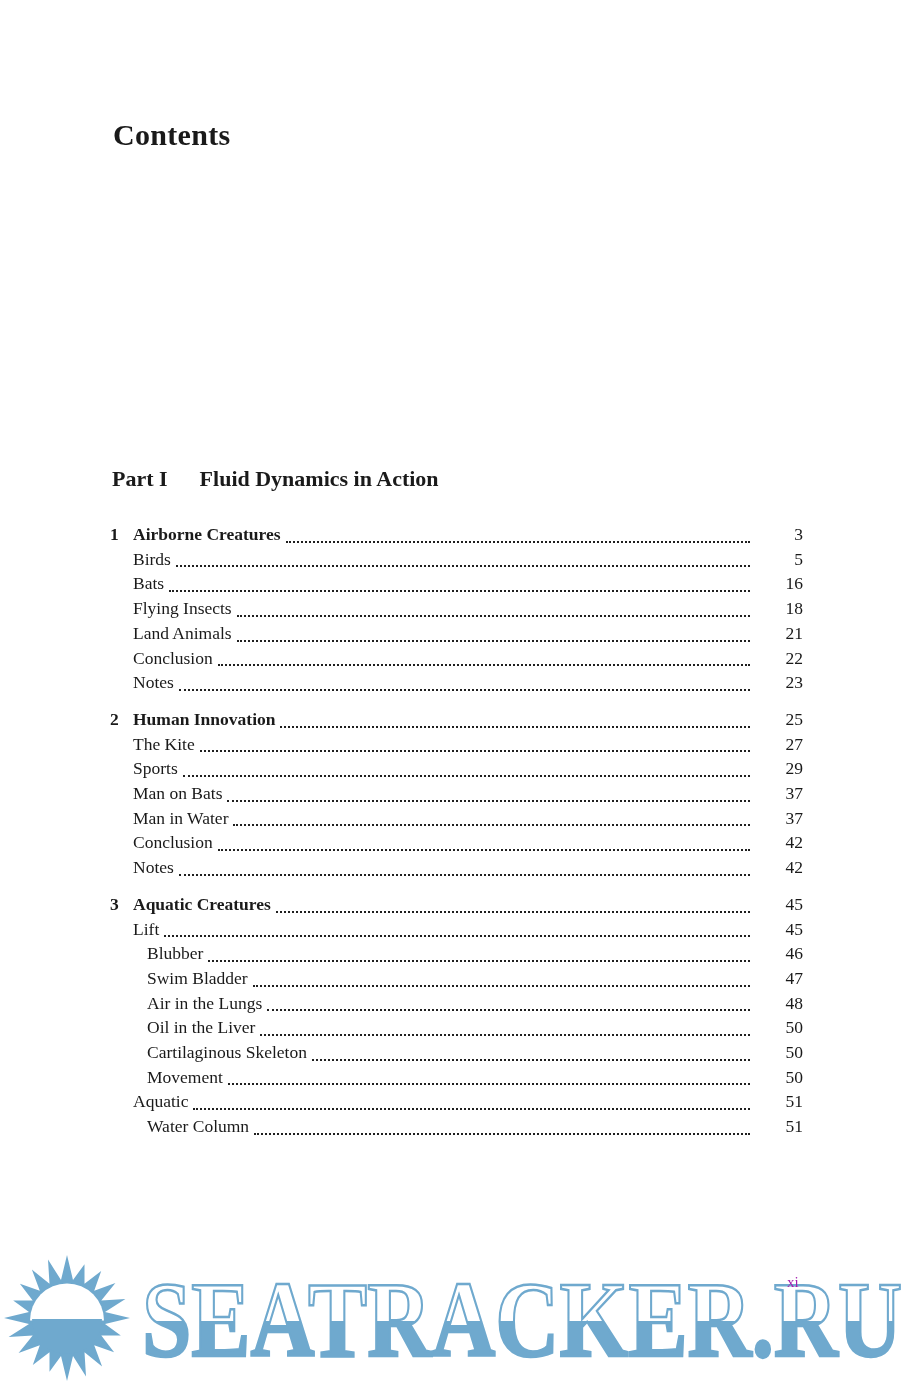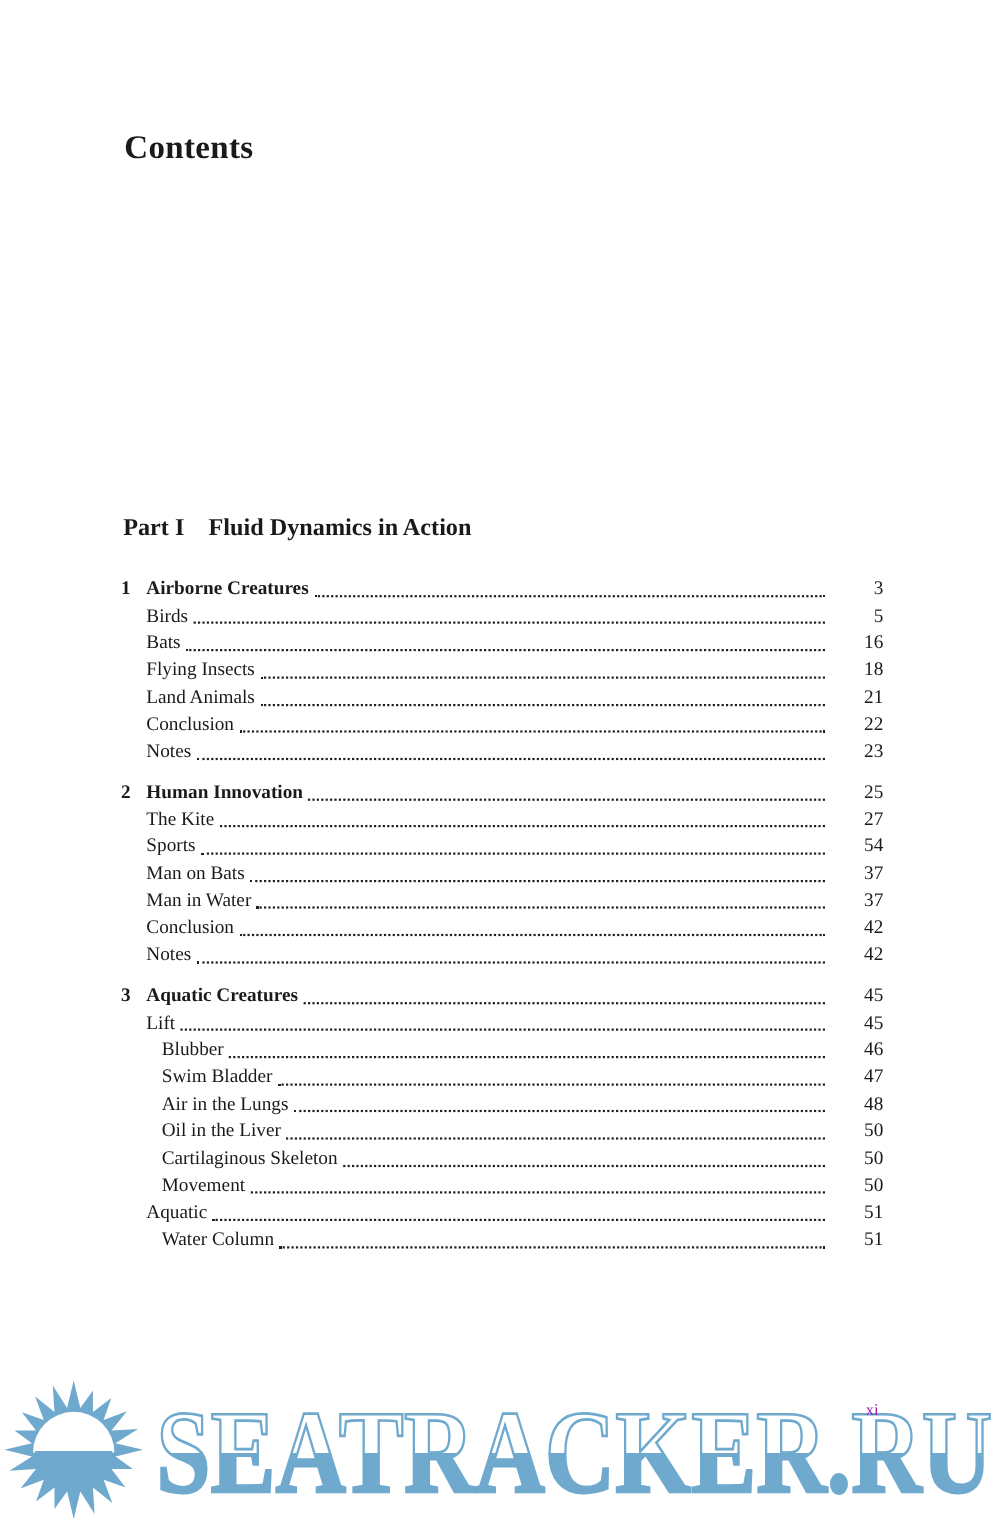--- a/index.html
+++ b/index.html
@@ -18,21 +18,21 @@
     font-weight: bold;
     letter-spacing: 0.3px;
   }
   .part-heading {
     position: absolute;
     left: 112px; top: 466px;
     font-size: 22px;
     font-weight: bold;
     white-space: nowrap;
   }
-  .part-heading .part-label { margin-right: 22px; }
+  .part-heading .part-label { margin-right: 32px; }
   .toc {
     position: absolute;
     left: 110px; top: 522px;
     width: 693px;
   }
   .chapter + .chapter { margin-top: 12px; }
   .row {
     display: flex;
     align-items: baseline;
     line-height: 24.7px;
@@ -129,21 +129,21 @@
       <span class="pg">25</span>
     </div>
     <div class="row entry">
       <span>The Kite</span>
       <span class="dots"></span>
       <span class="pg">27</span>
     </div>
     <div class="row entry">
       <span>Sports</span>
       <span class="dots"></span>
-      <span class="pg">54</span>
+      <span class="pg">29</span>
     </div>
     <div class="row entry">
       <span>Man on Bats</span>
       <span class="dots"></span>
       <span class="pg">37</span>
     </div>
     <div class="row entry">
       <span>Man in Water</span>
       <span class="dots"></span>
       <span class="pg">37</span>

